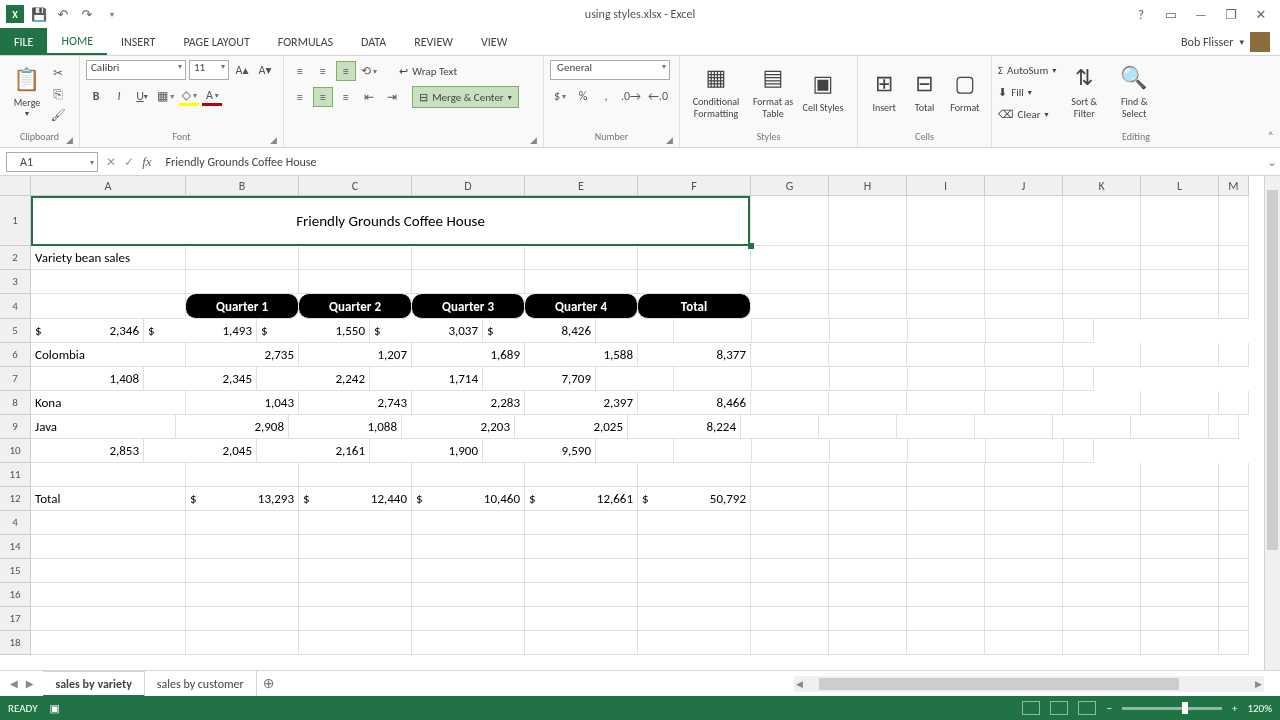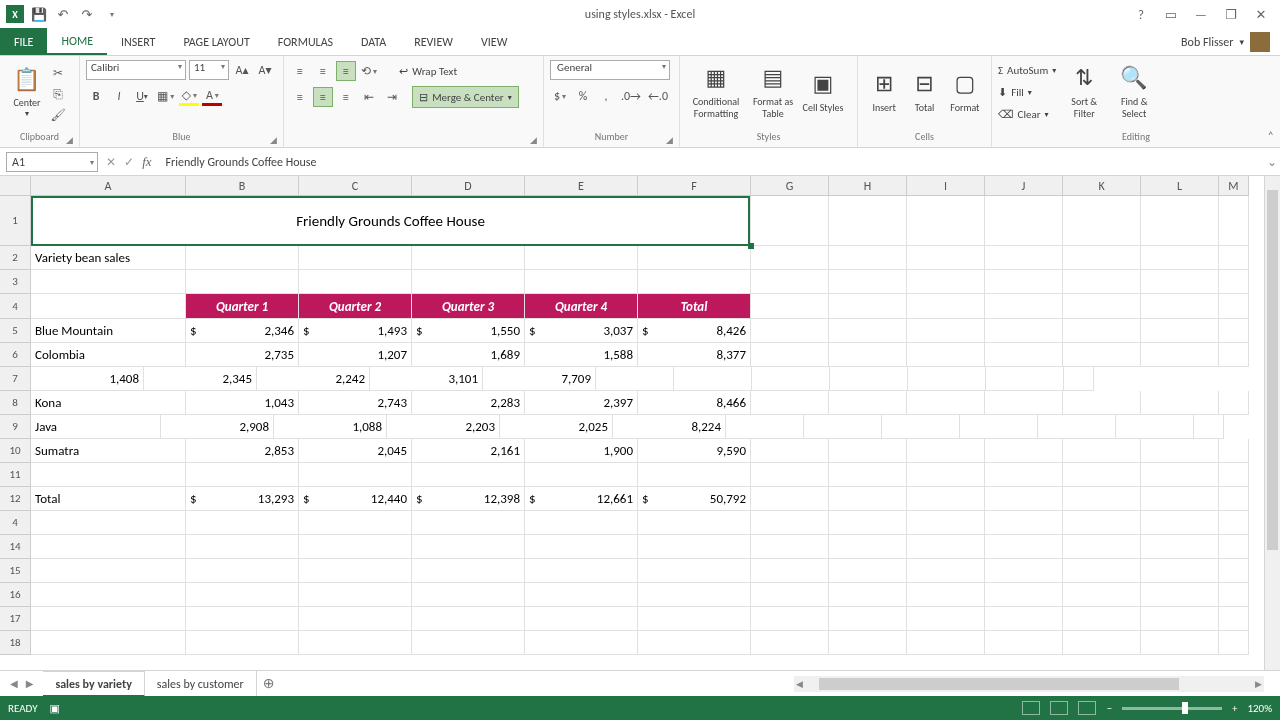--- a/index.html
+++ b/index.html
@@ -47,37 +47,37 @@
 .big-btn .icon-lg { width: 28px; height: 28px; margin-bottom: 3px; display: flex; align-items: center; justify-content: center; font-size: 22px; }
 .big-btn.narrow { width: 42px; }
 
 .collapse-ribbon { position: absolute; right: 6px; bottom: 4px; font-size: 12px; color: #777; }
 
 .editing-list { display: flex; flex-direction: column; gap: 2px; font-size: 11px; }
 .editing-list .item { display: flex; align-items: center; gap: 4px; height: 20px; }
 
 
 .formula-bar { height: 28px; border-bottom: 1px solid #d4d4d4; display: flex; align-items: center; background: #fff; }
-.name-box { width: 92px; height: 20px; border: 1px solid #ababab; margin-left: 6px; padding: 0 5px; display: flex; align-items: center; font-size: 12px; position: relative; }
+.name-box { width: 92px; height: 20px; border: 1px solid #ababab; margin-left: 6px; padding: 0 13px; display: flex; align-items: center; font-size: 12px; position: relative; }
 .fx-controls { display: flex; align-items: center; gap: 8px; margin: 0 8px; color: #999; }
 .fx-label { font-style: italic; font-family: "Cambria Math", serif; font-size: 13px; color: #666; }
 .formula-input { flex: 1; height: 20px; padding: 0 6px; font-size: 12px; display: flex; align-items: center; }
 .formula-expand { width: 16px; text-align: center; color: #888; }
 
 
 .grid-wrap { position: absolute; top: 176px; left: 0; right: 0; bottom: 50px; overflow: hidden; background: #fff; }
 .col-headers { display: flex; height: 20px; position: sticky; top: 0; }
 .corner { width: 31px; height: 20px; background: #f0f0f0; border-right: 1px solid #ccc; border-bottom: 1px solid #ccc; }
 .colh { background: #f0f0f0; border-right: 1px solid #ccc; border-bottom: 1px solid #ccc; text-align: center; font-size: 12px; color: #555; line-height: 20px; }
 .row { display: flex; }
 .rowh { width: 31px; background: #f0f0f0; border-right: 1px solid #ccc; border-bottom: 1px solid #ccc; text-align: center; font-size: 11px; color: #555; display: flex; align-items: center; justify-content: center; }
 .cell { border-right: 1px solid #e0e0e0; border-bottom: 1px solid #e0e0e0; padding: 0 4px; font-size: 13px; font-family: Calibri, sans-serif; color: #000; display: flex; align-items: center; overflow: hidden; white-space: nowrap; }
 .cell.num { justify-content: flex-end; }
 .cell.dollar { justify-content: space-between; }
-.cell.header-row { background: #be185d; color: #fff; font-weight: bold; font-style: italic; justify-content: center; }
+.cell.header-row { background: #000000; color: #fff; font-weight: bold; justify-content: center; border-radius: 10px; }
 .merged-title { justify-content: center; font-size: 15px; }
 .selection-border { border: 2px solid #217346; position: absolute; pointer-events: none; }
 .fill-handle { width: 6px; height: 6px; background: #217346; position: absolute; }
 
 .vscroll { position: absolute; right: 0; top: 176px; bottom: 50px; width: 16px; background: #f0f0f0; border-left: 1px solid #d4d4d4; }
 .vscroll .thumb { position: absolute; top: 14px; left: 2px; right: 2px; height: 360px; background: #cdcdcd; }
 
 
 .sheet-tab-bar { position: absolute; bottom: 24px; left: 0; right: 0; height: 26px; border-top: 1px solid #d4d4d4; display: flex; align-items: center; background: #fff; }
 .sheet-nav { display: flex; gap: 8px; padding: 0 10px; color: #888; font-size: 10px; }
@@ -130,21 +130,21 @@
     <div class="user-avatar"></div>
   </div>
 </div>
 
 <div class="ribbon">
 
   <div class="ribbon-group" style="width:80px">
     <div style="display:flex;height:64px">
       <div class="big-btn narrow">
         <div class="icon-lg">📋</div>
-        <span>Center</span>
+        <span>Merge</span>
         <span style="font-size:8px">▾</span>
       </div>
       <div style="display:flex;flex-direction:column;gap:2px;padding-top:4px">
         <div class="rbtn">✂</div>
         <div class="rbtn">⎘</div>
         <div class="rbtn">🖌</div>
       </div>
     </div>
     <div class="ribbon-group-label">Clipboard</div>
     <div class="dialog-launcher">◢</div>
@@ -171,21 +171,21 @@
           </div>
         <div class="rbtn">
             <u>U</u>
             <span style="font-size:8px">▾</span>
           </div>
         <div class="rbtn dd-caret">▦</div>
         <div class="rbtn dd-caret" style="border-bottom:3px solid #ffff00">◇</div>
         <div class="rbtn dd-caret" style="border-bottom:3px solid #c00000">A</div>
       </div>
     </div>
-    <div class="ribbon-group-label">Blue</div>
+    <div class="ribbon-group-label">Font</div>
     <div class="dialog-launcher">◢</div>
   </div>
 
   <div class="ribbon-group" style="width:260px">
     <div class="ribbon-controls">
       <div class="ribbon-row" style="margin-bottom:4px">
         <div class="rbtn">≡</div>
         <div class="rbtn">≡</div>
         <div class="rbtn mc-active">≡</div>
         <div class="rbtn dd-caret">⟲</div>
@@ -388,21 +388,20 @@
         <div class="cell" style="width:78px"></div>
         <div class="cell" style="width:78px"></div>
         <div class="cell" style="width:78px"></div>
         <div class="cell" style="width:78px"></div>
         <div class="cell" style="width:78px"></div>
         <div class="cell" style="width:78px"></div>
         <div class="cell" style="width:30px"></div>
       </div>
       <div class="row" style="height:24px">
         <div class="rowh">5</div>
-        <div class="cell" style="width:155px">Blue Mountain</div>
         <div class="cell dollar" style="width:113px">
           <span>$</span>
           <span>2,346</span>
         </div>
         <div class="cell dollar" style="width:113px">
           <span>$</span>
           <span>1,493</span>
         </div>
         <div class="cell dollar" style="width:113px">
           <span>$</span>
@@ -438,21 +437,21 @@
         <div class="cell" style="width:78px"></div>
         <div class="cell" style="width:78px"></div>
         <div class="cell" style="width:78px"></div>
         <div class="cell" style="width:30px"></div>
       </div>
       <div class="row" style="height:24px">
         <div class="rowh">7</div>
         <div class="cell num" style="width:113px">1,408</div>
         <div class="cell num" style="width:113px">2,345</div>
         <div class="cell num" style="width:113px">2,242</div>
-        <div class="cell num" style="width:113px">3,101</div>
+        <div class="cell num" style="width:113px">1,714</div>
         <div class="cell num" style="width:113px">7,709</div>
         <div class="cell" style="width:78px"></div>
         <div class="cell" style="width:78px"></div>
         <div class="cell" style="width:78px"></div>
         <div class="cell" style="width:78px"></div>
         <div class="cell" style="width:78px"></div>
         <div class="cell" style="width:78px"></div>
         <div class="cell" style="width:30px"></div>
       </div>
       <div class="row" style="height:24px">
@@ -466,37 +465,36 @@
         <div class="cell" style="width:78px"></div>
         <div class="cell" style="width:78px"></div>
         <div class="cell" style="width:78px"></div>
         <div class="cell" style="width:78px"></div>
         <div class="cell" style="width:78px"></div>
         <div class="cell" style="width:78px"></div>
         <div class="cell" style="width:30px"></div>
       </div>
       <div class="row" style="height:24px">
         <div class="rowh">9</div>
-        <div class="cell" style="width:130px">Java</div>
+        <div class="cell" style="width:145px">Java</div>
         <div class="cell num" style="width:113px">2,908</div>
         <div class="cell num" style="width:113px">1,088</div>
         <div class="cell num" style="width:113px">2,203</div>
         <div class="cell num" style="width:113px">2,025</div>
         <div class="cell num" style="width:113px">8,224</div>
         <div class="cell" style="width:78px"></div>
         <div class="cell" style="width:78px"></div>
         <div class="cell" style="width:78px"></div>
         <div class="cell" style="width:78px"></div>
         <div class="cell" style="width:78px"></div>
         <div class="cell" style="width:78px"></div>
         <div class="cell" style="width:30px"></div>
       </div>
       <div class="row" style="height:24px">
         <div class="rowh">10</div>
-        <div class="cell" style="width:155px">Sumatra</div>
         <div class="cell num" style="width:113px">2,853</div>
         <div class="cell num" style="width:113px">2,045</div>
         <div class="cell num" style="width:113px">2,161</div>
         <div class="cell num" style="width:113px">1,900</div>
         <div class="cell num" style="width:113px">9,590</div>
         <div class="cell" style="width:78px"></div>
         <div class="cell" style="width:78px"></div>
         <div class="cell" style="width:78px"></div>
         <div class="cell" style="width:78px"></div>
         <div class="cell" style="width:78px"></div>
@@ -525,21 +523,21 @@
         <div class="cell dollar" style="width:113px">
           <span>$</span>
           <span>13,293</span>
         </div>
         <div class="cell dollar" style="width:113px">
           <span>$</span>
           <span>12,440</span>
         </div>
         <div class="cell dollar" style="width:113px">
           <span>$</span>
-          <span>12,398</span>
+          <span>10,460</span>
         </div>
         <div class="cell dollar" style="width:113px">
           <span>$</span>
           <span>12,661</span>
         </div>
         <div class="cell dollar" style="width:113px">
           <span>$</span>
           <span>50,792</span>
         </div>
         <div class="cell" style="width:78px"></div>

